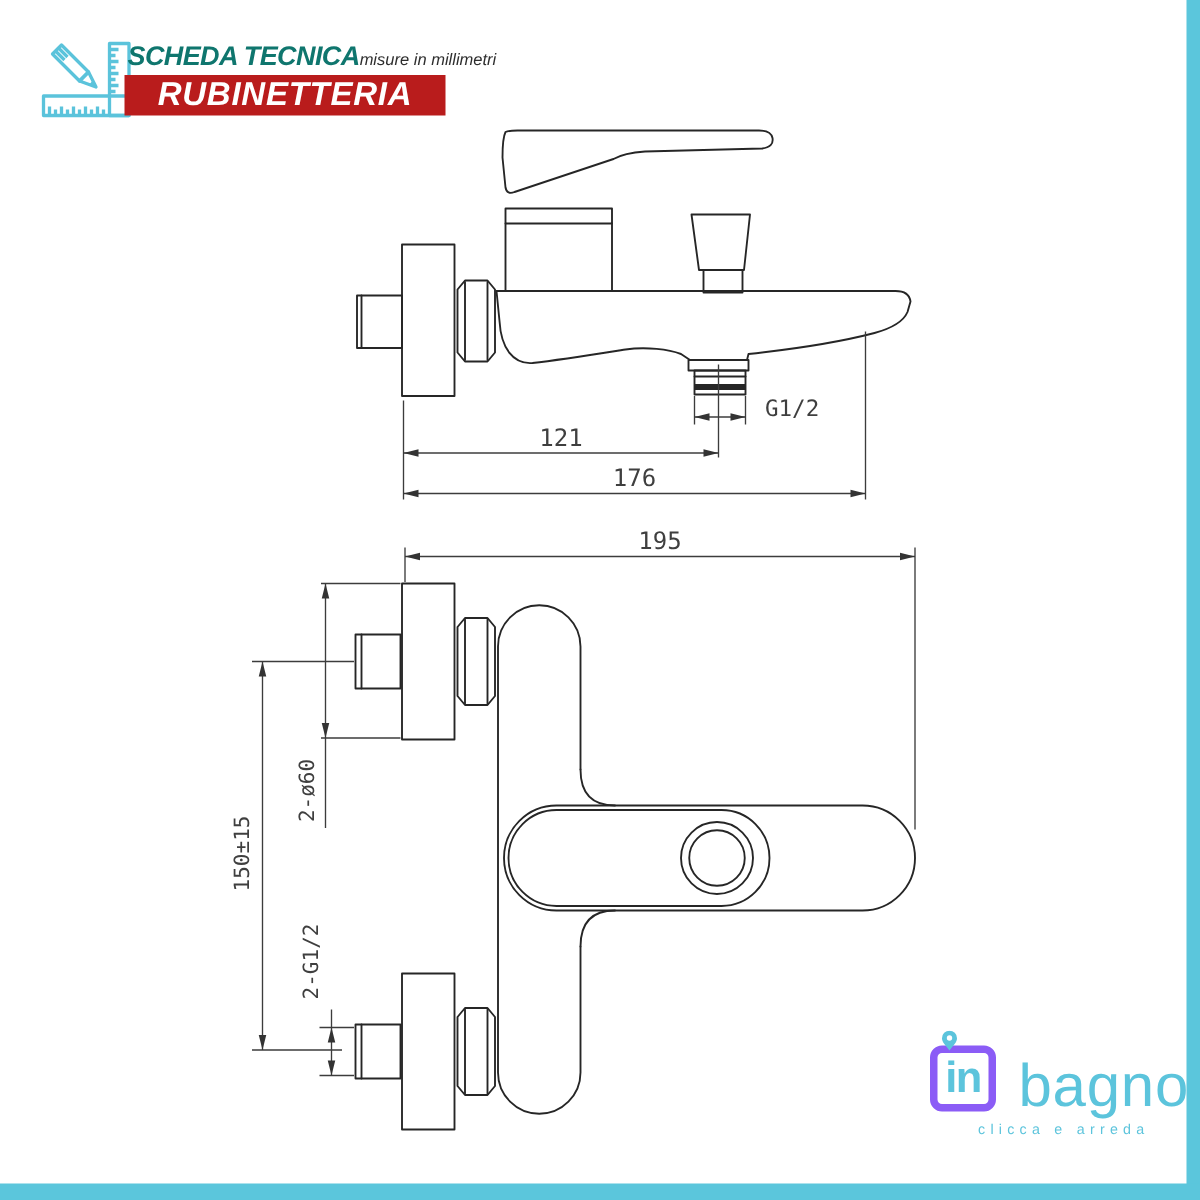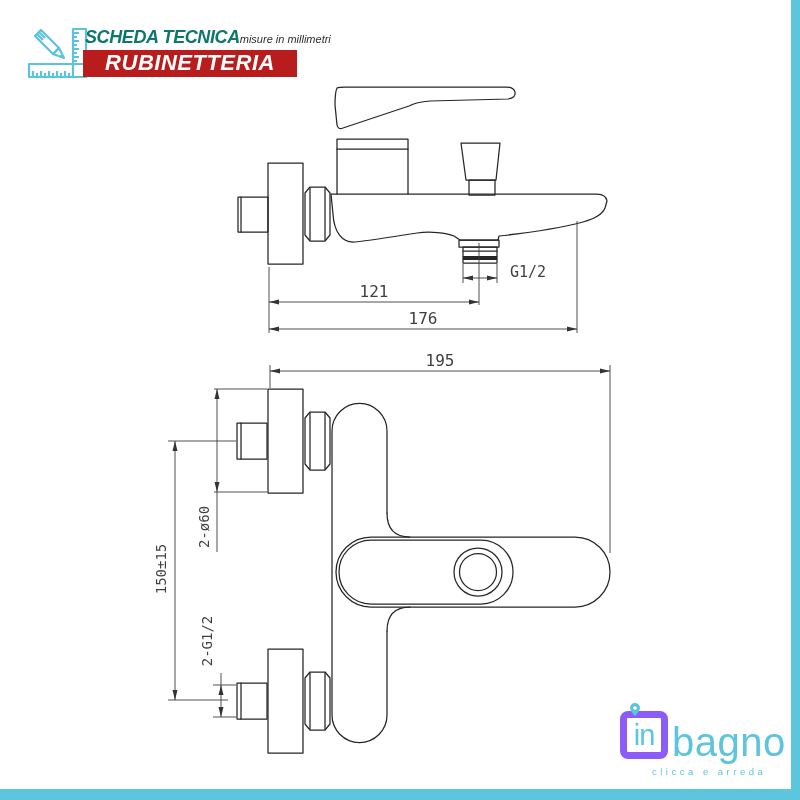--- a/index.html
+++ b/index.html
@@ -25,25 +25,25 @@
   .drawing { position:absolute; left:0; top:0; }
   .outline  { fill:none; stroke:#262626; stroke-width:1.25; stroke-linejoin:round; stroke-linecap:round; }
   .thin     { fill:none; stroke:#3c3c3c; stroke-width:0.9; }
   .arrow    { fill:#333333; stroke:none; }
   .dimtxt   { font-family:"DejaVu Sans Mono", monospace; fill:#3f3f3f; }
   .fs16 { font-size:16px; } .fs15 { font-size:15px; } .fs14 { font-size:14px; }
 
   
   .logo { position:absolute; left:620px; top:697px; color:#5cc4dc; }
   .logo-row { display:flex; align-items:flex-end; }
-  .logo-box { position:relative; width:34px; height:34px; border:7px solid #8b5cf6; border-radius:8px;
+  .logo-box { position:relative; width:34px; height:34px; border:5px solid #8b5cf6; border-radius:8px;
               display:flex; align-items:center; justify-content:center;
-              font-weight:normal; font-size:29px; letter-spacing:-1px; margin-top:14px; }
+              font-weight:bold; font-size:29px; letter-spacing:-1px; }
   .logo-pin { position:absolute; left:2px; top:-15px; }
-  .logo-name { font-size:40px; line-height:34px; margin-left:4px; letter-spacing:0.5px; }
+  .logo-name { font-size:40px; line-height:34px; margin-left:15px; letter-spacing:0.5px; }
   .logo-tag { margin:7px 0 0 32px; font-size:9.5px; letter-spacing:3.5px; white-space:nowrap; }
 </style>
 </head>
 <body>
 
 <svg class="hdr-icon" width="64" height="58" viewBox="0 0 64 58">
   <g fill="none" stroke="#5bc3db" stroke-width="2.2" stroke-linejoin="round">
     <rect x="47" y="5" width="13" height="48"></rect>
     <rect x="3" y="40" width="57" height="13"></rect>
     <path d="M47,9 h6 M47,13 h4 M47,17 h6 M47,21 h4 M47,25 h6 M47,29 h4 M47,33 h6 M47,37 h4"></path>

